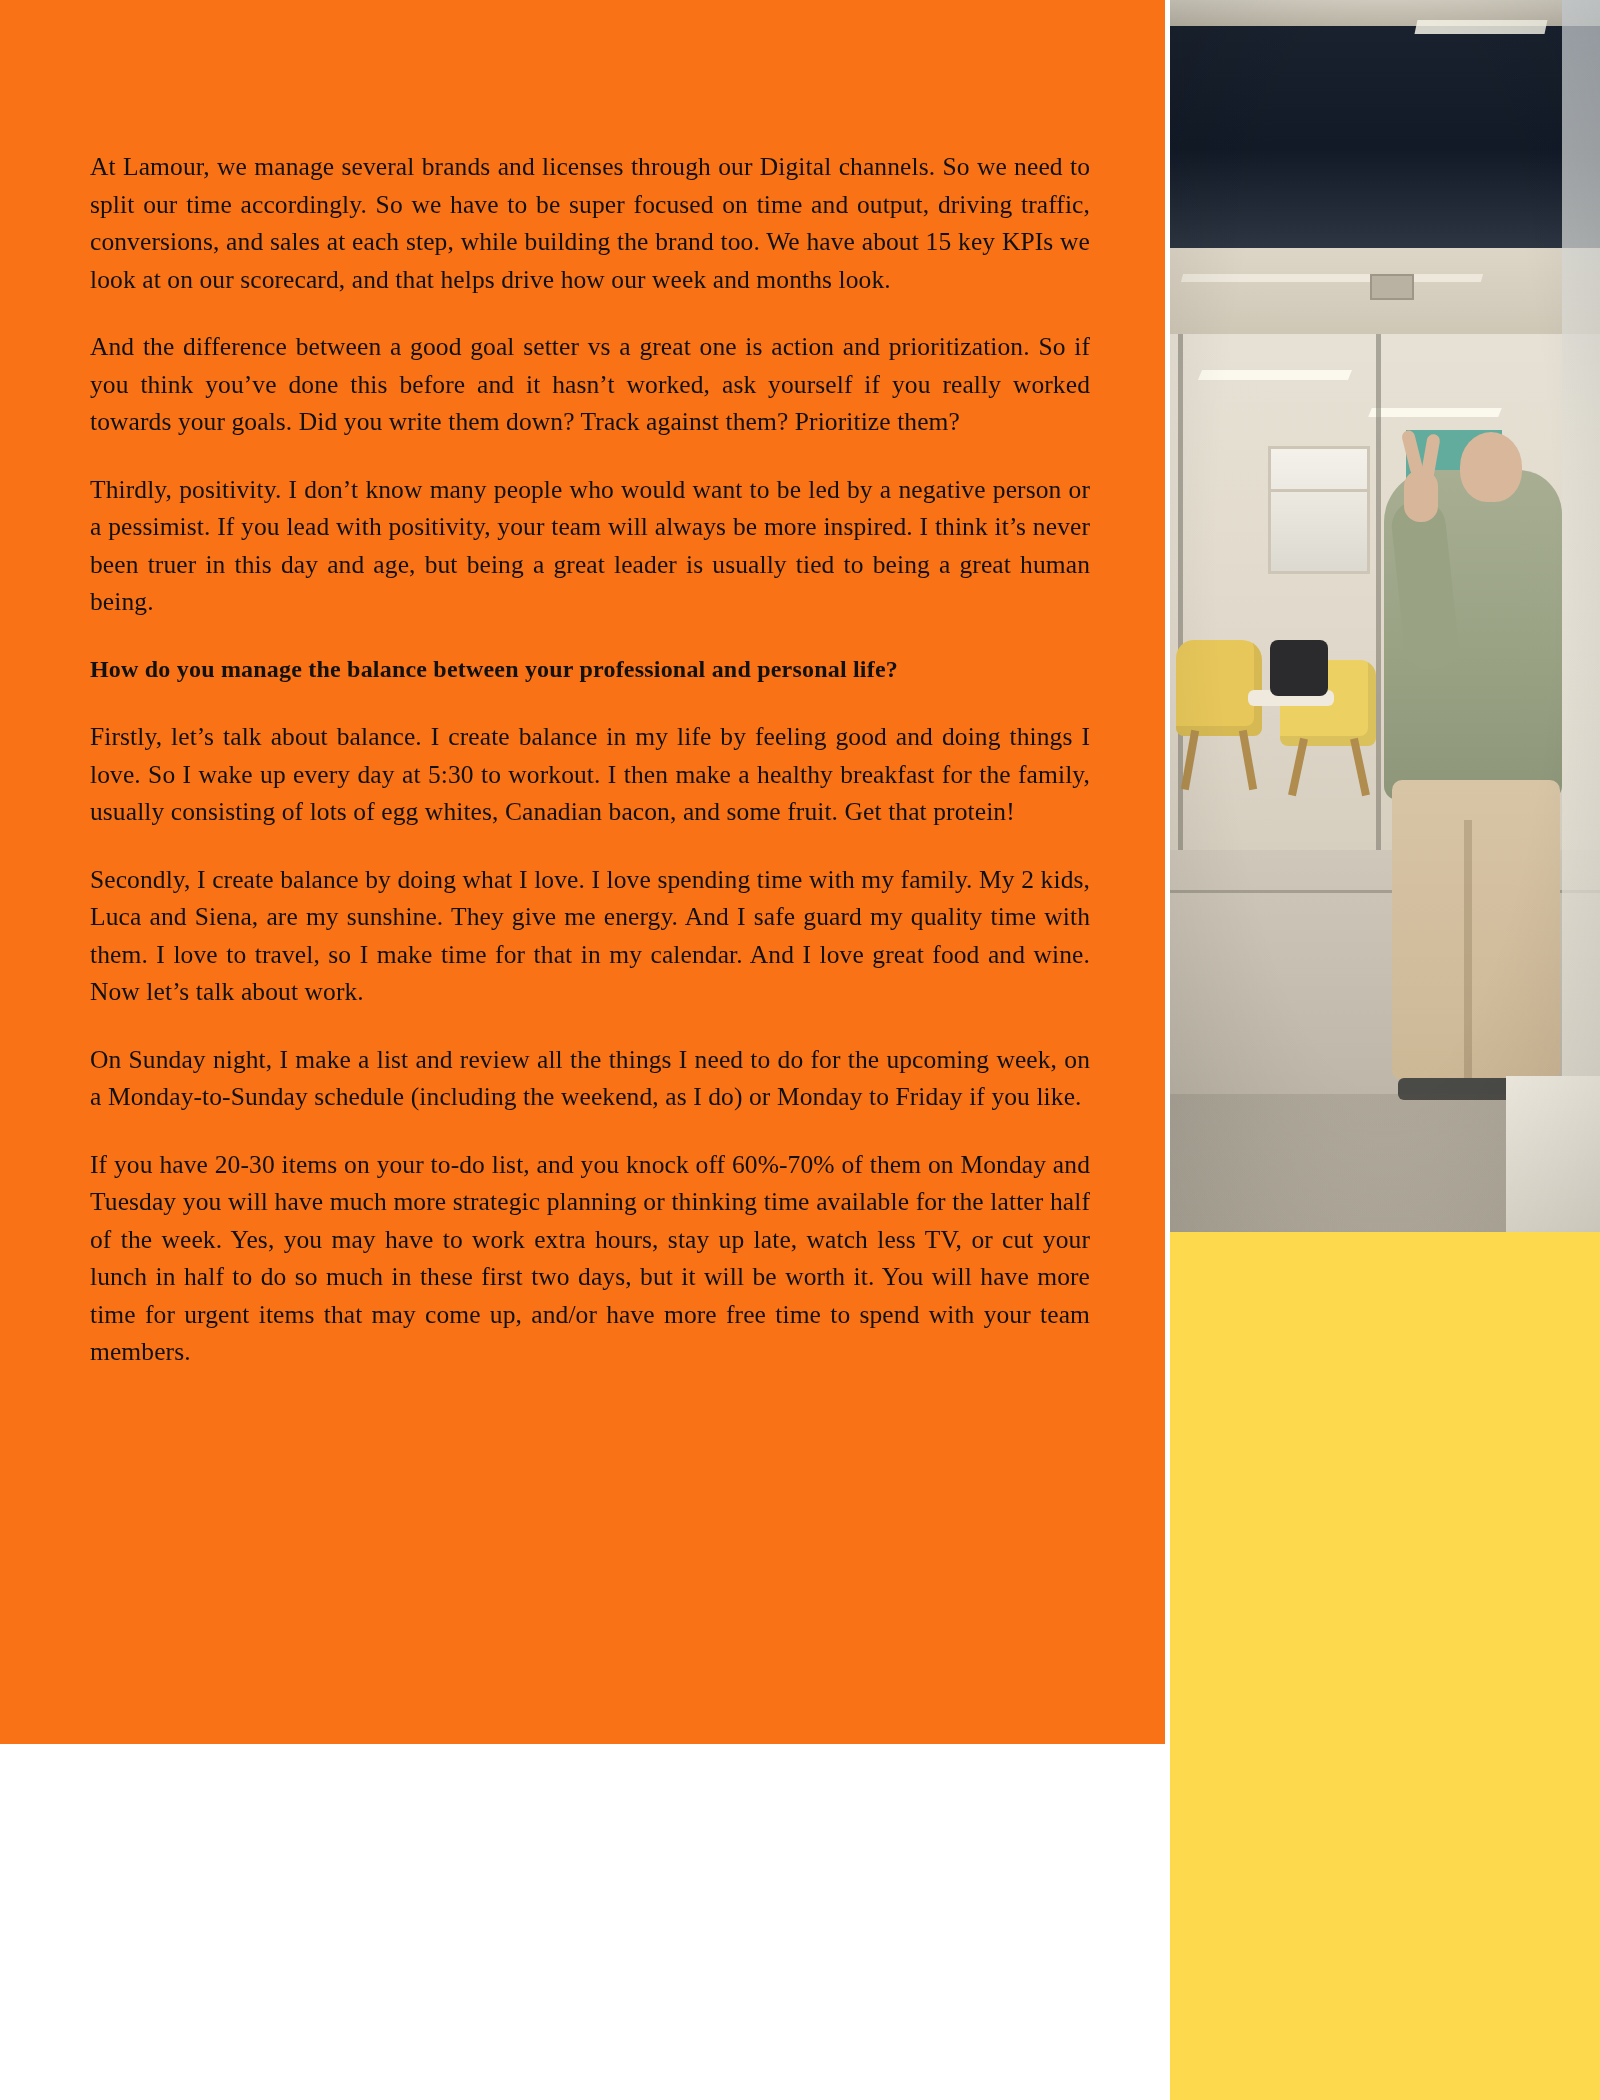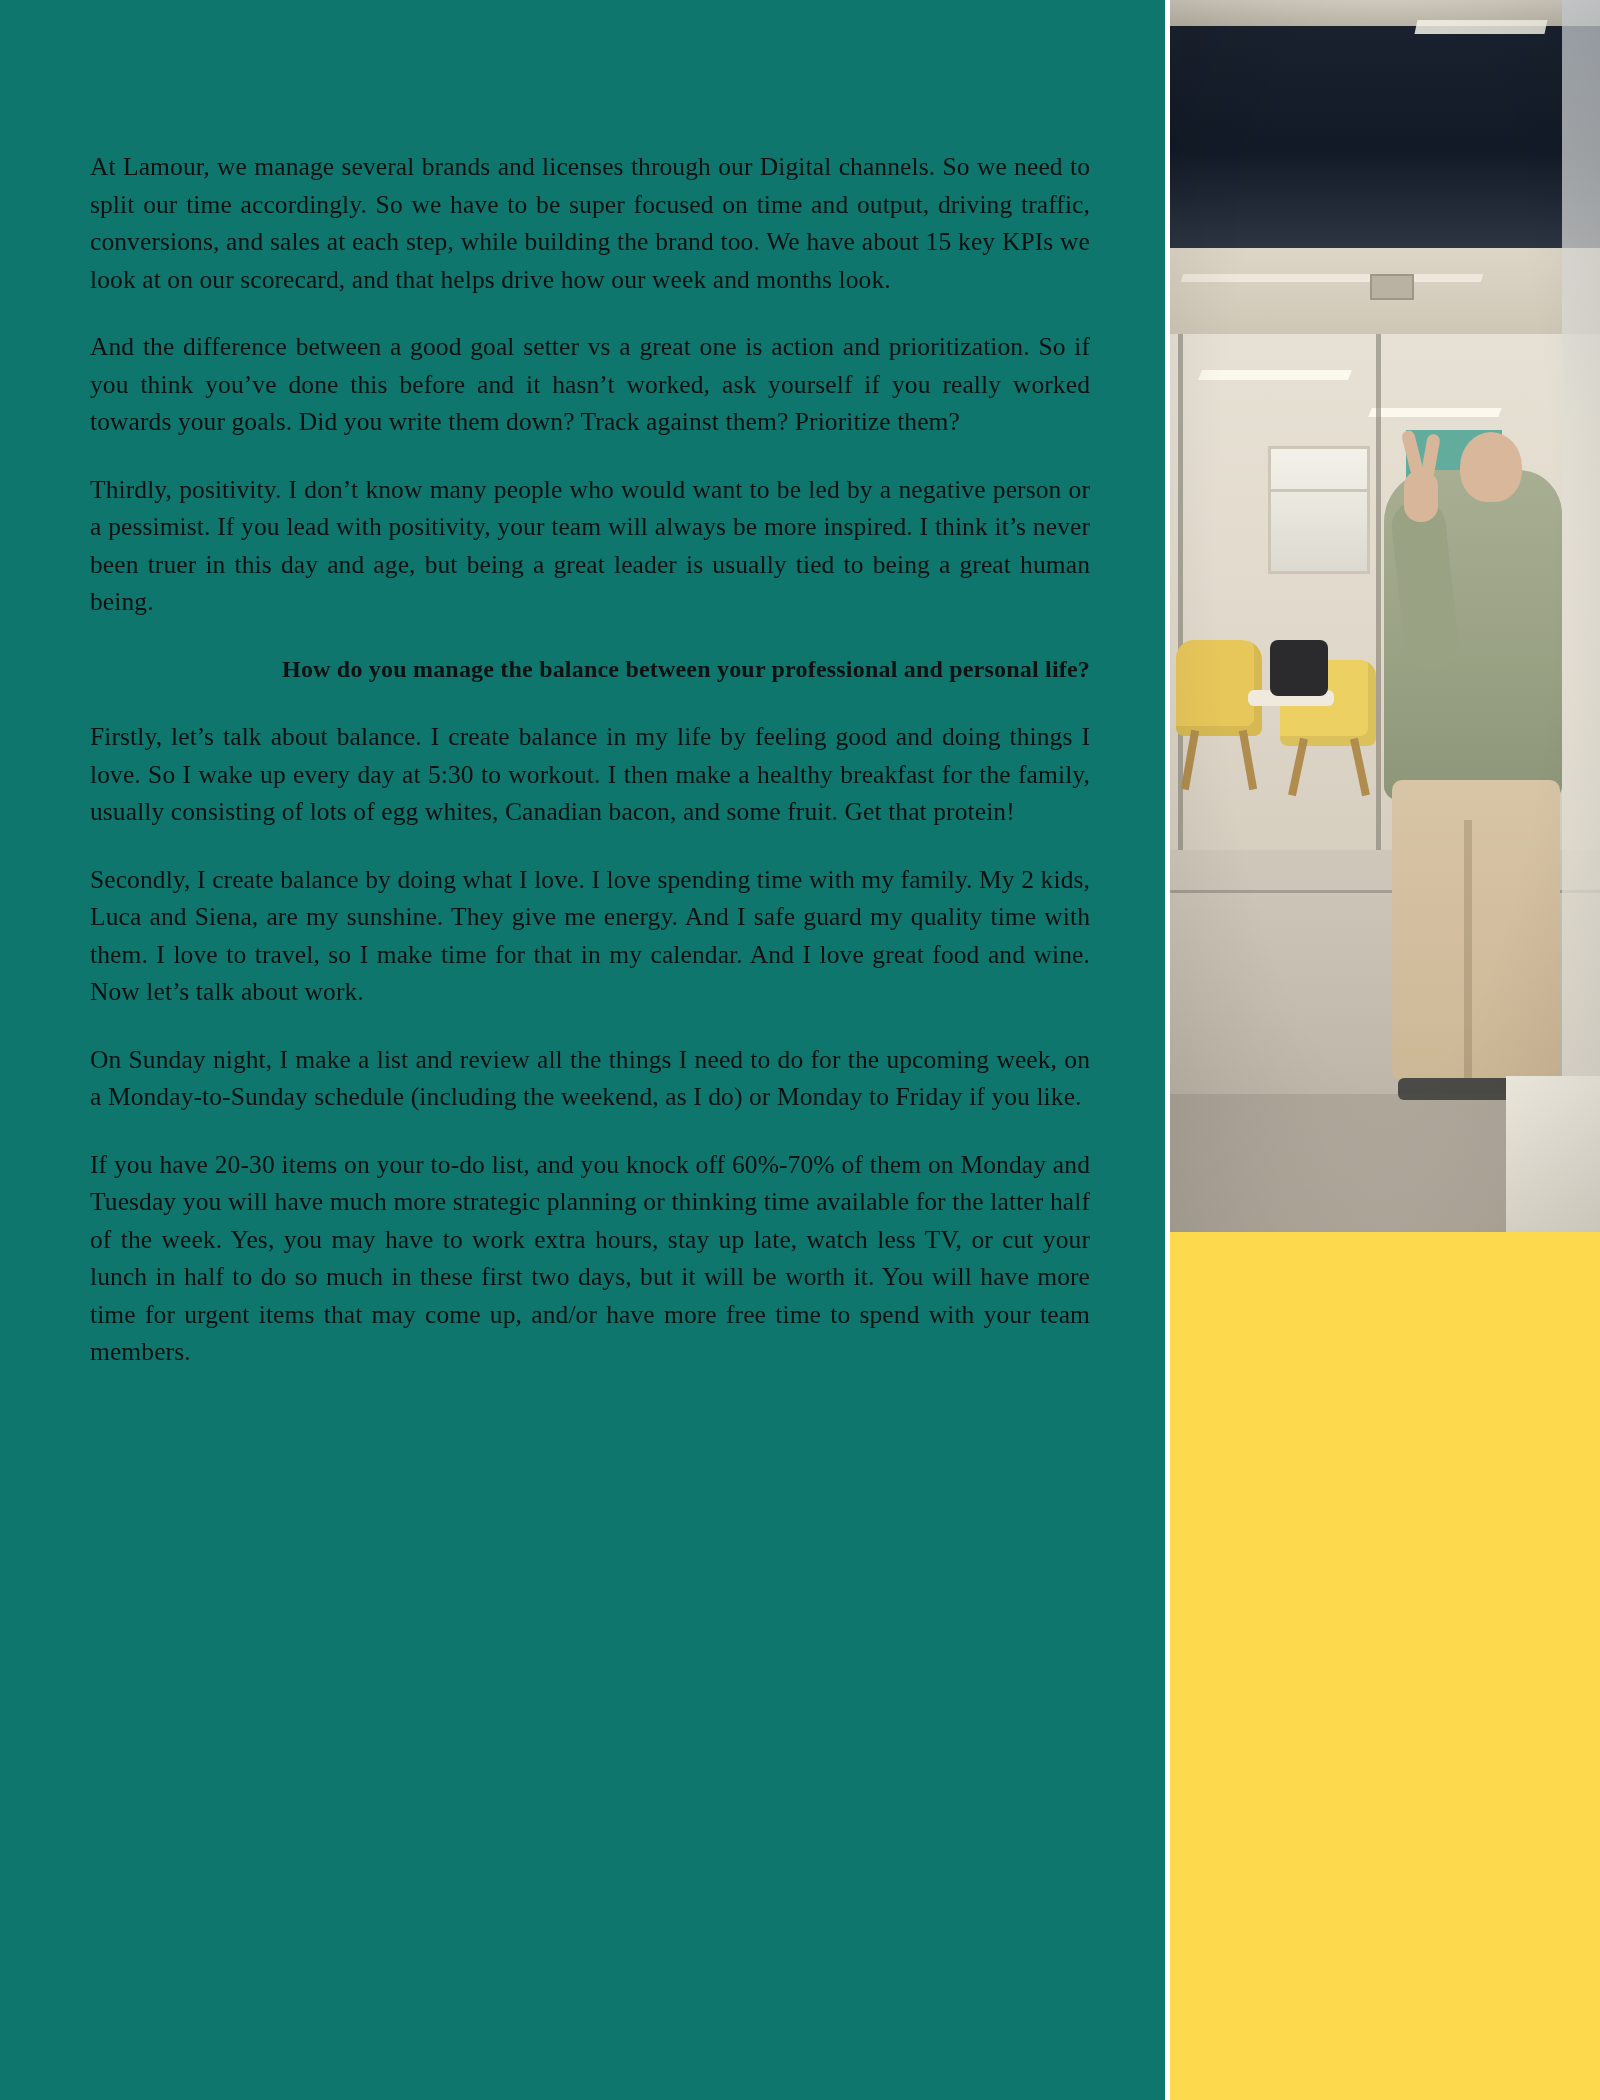--- a/index.html
+++ b/index.html
@@ -13,43 +13,43 @@
     position: relative;
     overflow: hidden;
     font-family: "Liberation Serif", serif;
   }
 
   
   .page {
     position: absolute;
     top: 0; left: 0;
     width: 1600px;
-    height: 2100px;
-    background: #0f766e;
+    height: 1744px;
+    background: #f97316;
   }
 
   
   .text-column {
     position: absolute;
     top: 148px;
     left: 90px;
     width: 1000px;
   }
   .para {
     font-family: "Liberation Serif", serif;
     font-size: 25.5px;
     line-height: 37.5px;
     color: #111111;
     text-align: justify;
     margin: 0 0 30px 0;
     letter-spacing: 0.1px;
   }
   .para.question {
     font-weight: bold;
-    text-align: right;
+    text-align: left;
     font-size: 24px;
     margin-bottom: 30px;
     letter-spacing: 0.2px;
   }
   .para:last-child {
     margin-bottom: 0;
     margin-top: 14px;
   }
 
   

